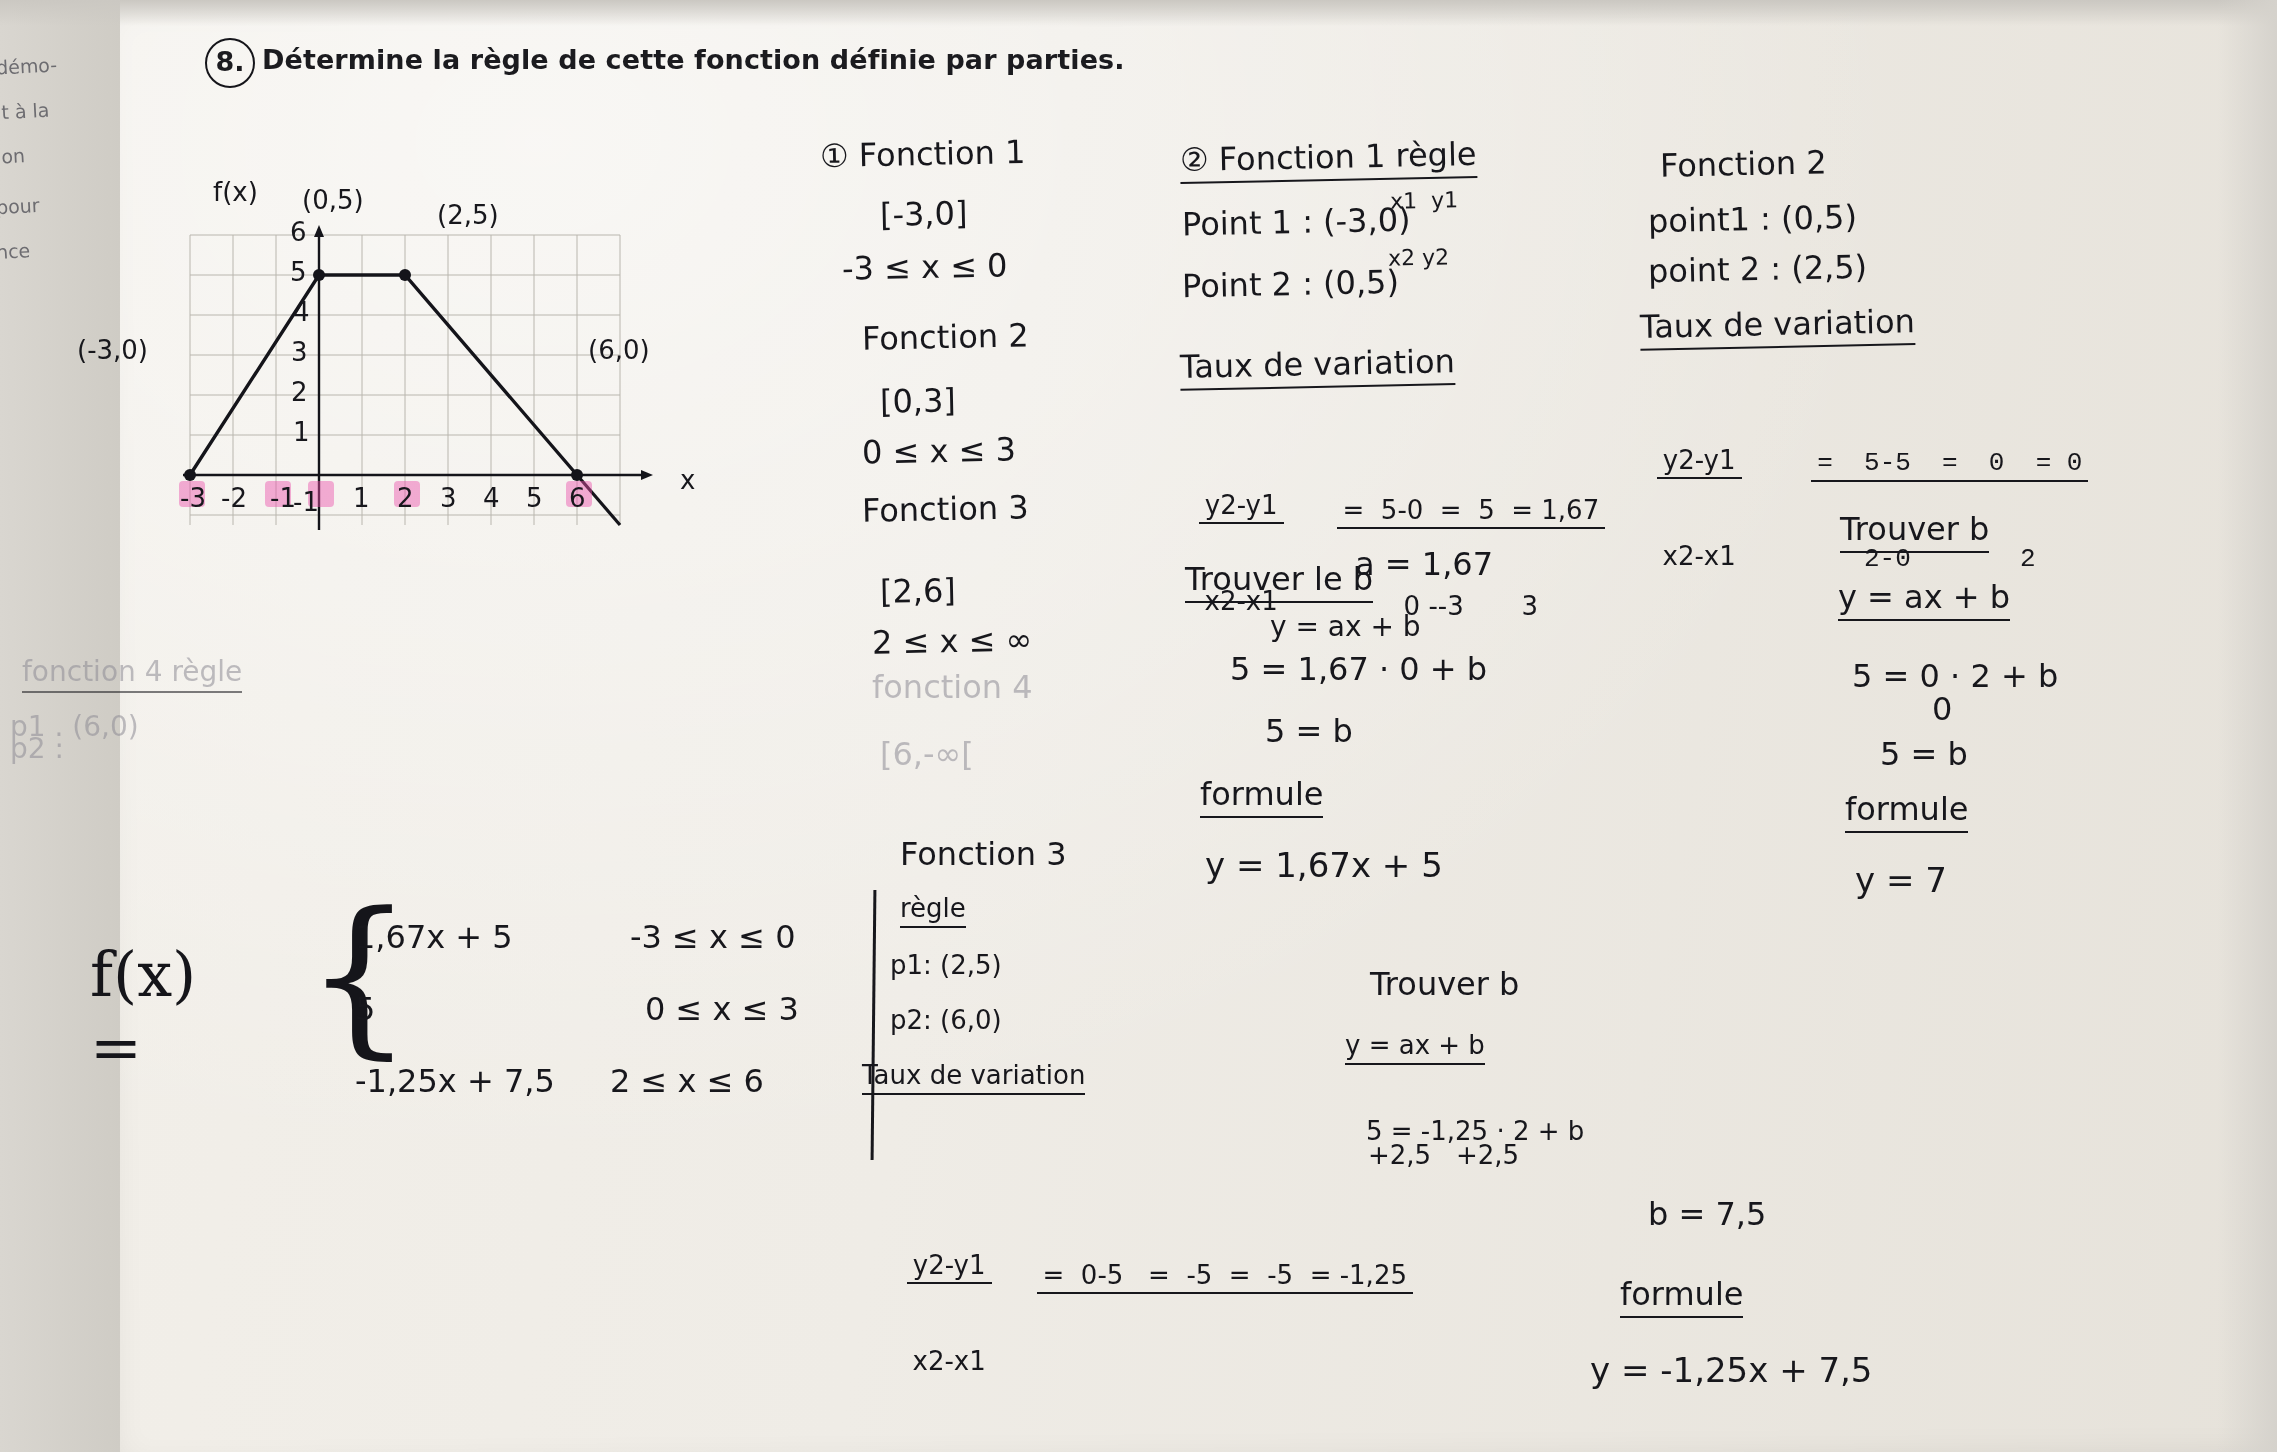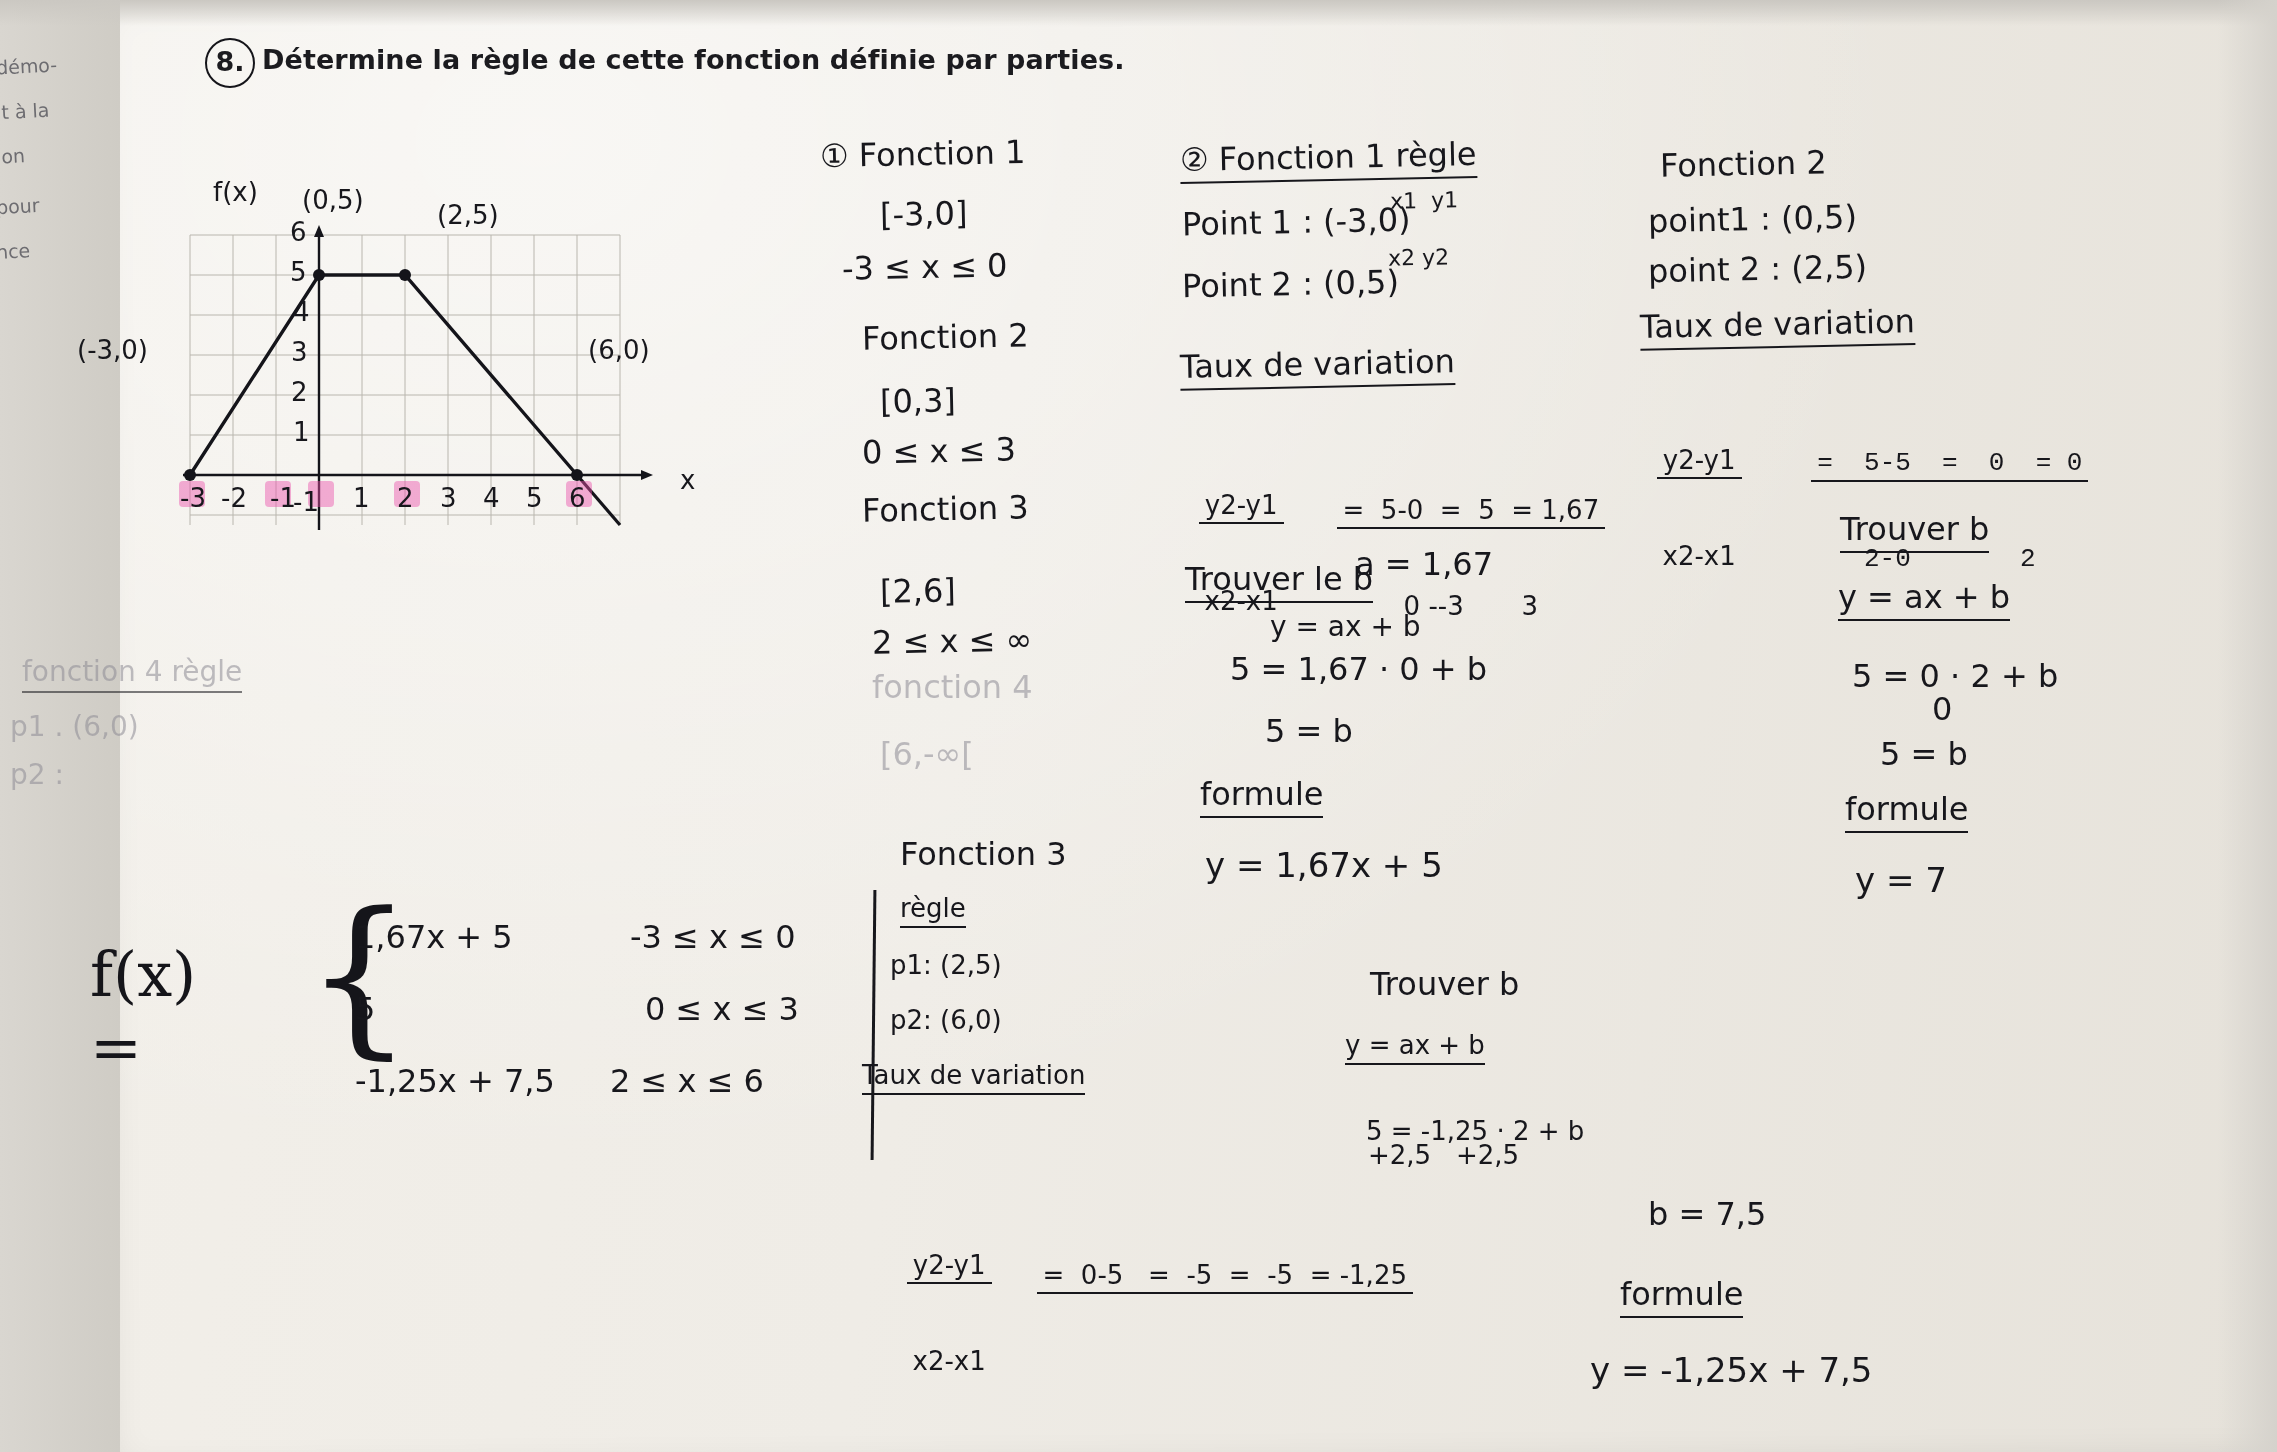--- a/index.html
+++ b/index.html
@@ -175,21 +175,21 @@
 
   
   <div class="hw s26" style="left:127px;top:-40px;">(0,5)</div>
   <div class="hw s26" style="left:262px;top:-25px;">(2,5)</div>
   <div class="hw s26" style="left:-98px;top:110px;">(-3,0)</div>
   <div class="hw s26" style="left:413px;top:110px;">(6,0)</div>
 </div>
 
 <div class="hw s28 faint u" style="left:22px;top:655px;">fonction 4 règle</div>
 <div class="hw s28 faint" style="left:10px;top:710px;">p1 . (6,0)</div>
-<div class="hw s28 faint" style="left:10px;top:758px;">p2 :</div>
+<div class="hw s28 faint" style="left:10px;top:732px;">p2 :</div>
 
 <div class="hw s32 rot1" style="left:820px;top:135px;">① Fonction 1</div>
 <div class="hw s32 rot1" style="left:880px;top:195px;">[-3,0]</div>
 <div class="hw s32 rot1" style="left:842px;top:248px;">-3 ≤ x ≤ 0</div>
 <div class="hw s32 rot1" style="left:862px;top:318px;">Fonction 2</div>
 <div class="hw s32 rot1" style="left:880px;top:382px;">[0,3]</div>
 <div class="hw s32 rot1" style="left:862px;top:432px;">0 ≤ x ≤ 3</div>
 <div class="hw s32 rot1" style="left:862px;top:490px;">Fonction 3</div>
 <div class="hw s32 rot1" style="left:880px;top:572px;">[2,6]</div>
 <div class="hw s32 rot1" style="left:872px;top:622px;">2 ≤ x ≤ ∞</div>

